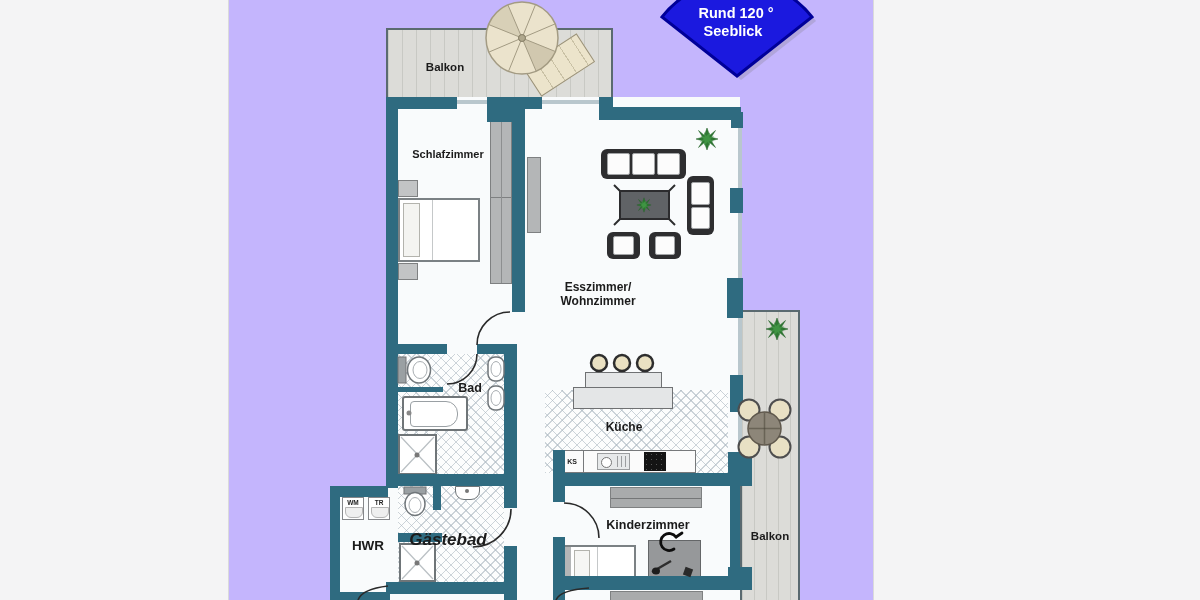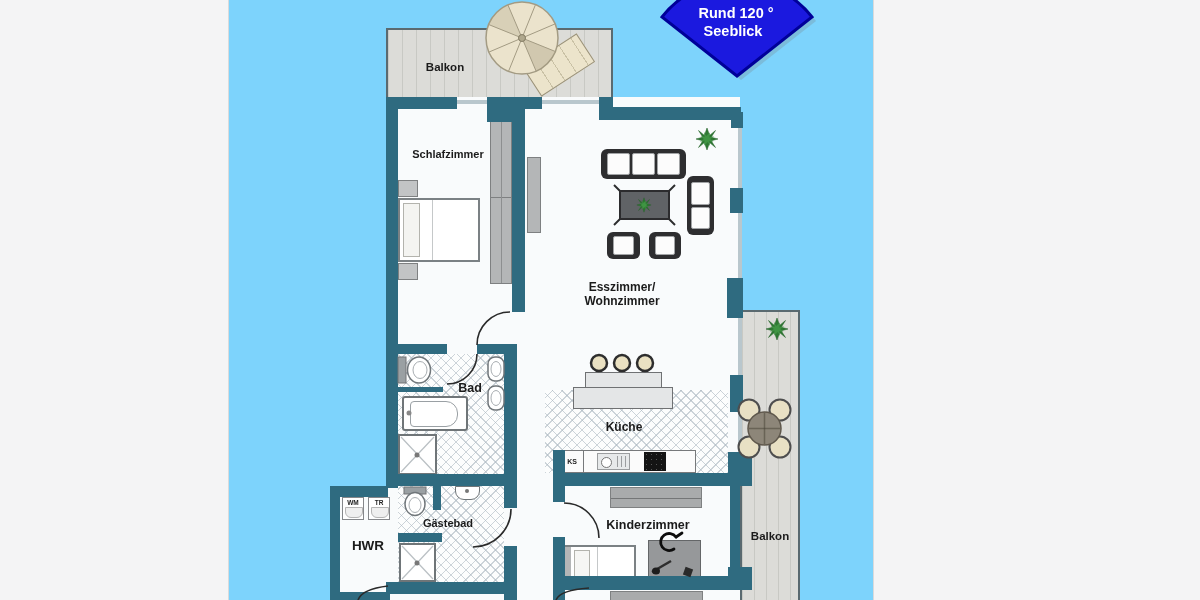--- a/index.html
+++ b/index.html
@@ -1,16 +1,16 @@
 <!DOCTYPE html>
 <html><head>
 <meta charset="utf-8">
 <style>
   html,body{margin:0;padding:0;background:#ffffff;}
-  .stage{position:relative;width:1200px;height:600px;overflow:hidden;background:#7dd3fc;
+  .stage{position:relative;width:1200px;height:600px;overflow:hidden;background:#c4b5fd;
          font-family:"Liberation Sans", sans-serif;}
   .abs{position:absolute;}
   .band{position:absolute;top:0;height:600px;background:#f4f4f5;}
   .floor{position:absolute;background:#f9fbfc;}
   .wall{position:absolute;background:#2f6b80;}
   .glass{position:absolute;background:#b9c7cd;}
   .deck{position:absolute;background-color:#dcdcd8;
         background-image:repeating-linear-gradient(90deg,#c8c9c4 0 1px,transparent 1px 14px);
         border:2px solid #5a6a70;box-sizing:border-box;}
   .hatch{position:absolute;background-color:#fcfdfd;
@@ -254,24 +254,24 @@
     </g>
     <g>
       <line x1="652" y1="572" x2="671" y2="561" stroke="#2e2e2e" stroke-width="2.5"></line>
       <ellipse cx="656" cy="571" rx="4" ry="3.5" fill="#1d1d1d"></ellipse>
       <rect x="684" y="568" width="8" height="8" fill="#2a2a2a" transform="rotate(20 688 572)"></rect>
     </g>
   </svg>
 
   <div class="label" style="left:405px;top:61px;width:80px;font-size:11.5px;">Balkon</div>
   <div class="label" style="left:388px;top:148px;width:120px;font-size:11px;">Schlafzimmer</div>
-  <div class="label" style="left:572px;top:281px;width:100px;font-size:12px;line-height:13.5px;text-align:center;">
+  <div class="label" style="left:548px;top:281px;width:100px;font-size:12px;line-height:13.5px;text-align:center;">
     <div>Esszimmer/</div>
     <div>Wohnzimmer</div>
   </div>
   <div class="label" style="left:450px;top:381px;width:40px;font-size:12.5px;">Bad</div>
   <div class="label" style="left:584px;top:420px;width:80px;font-size:12px;">Küche</div>
-  <div class="label" style="left:398px;top:517px;width:100px;font-size:11px;">Gästebad</div>
+  <div class="label" style="left:398px;top:530px;width:100px;font-size:17px;font-style:italic;">Gästebad</div>
   <div class="label" style="left:338px;top:538px;width:60px;font-size:13.5px;">HWR</div>
   <div class="label" style="left:588px;top:518px;width:120px;font-size:12.5px;">Kinderzimmer</div>
   <div class="label" style="left:735px;top:530px;width:70px;font-size:11.5px;">Balkon</div>
 
 </div>
 
 </body></html>

